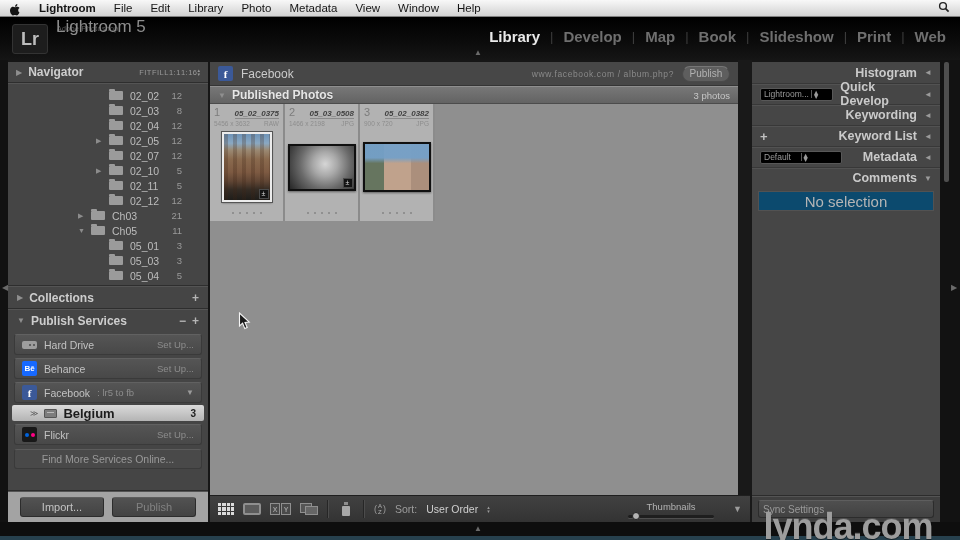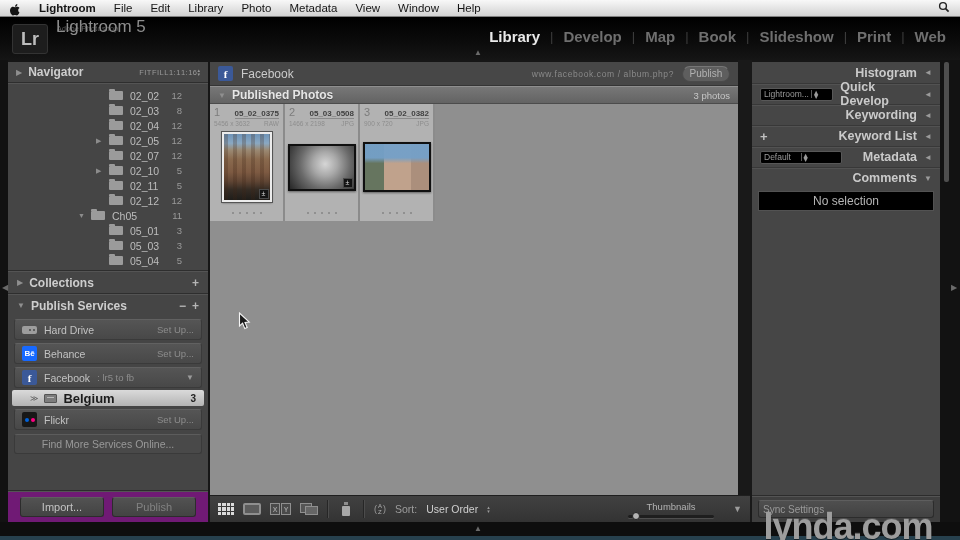--- a/index.html
+++ b/index.html
@@ -104,21 +104,21 @@
   .stack-ico:before { content:""; position:absolute; left:2px; top:2px; right:2px; height:1px; background:#bbb; }
   .belgium-name { font-size:13px; font-weight:bold; color:#1c1c1c; flex:1; }
   .belgium-count { font-size:10px; font-weight:bold; color:#222; }
 
   .findmore { margin:4px 6px 0 6px; height:20px; border-radius:3px; background:#494949;
     border:1px solid #3a3a3a; border-top-color:#5c5c5c; display:flex; align-items:center;
     justify-content:center; font-size:10.5px; color:#999; }
 
   .lp-bottom { position:absolute; left:0; bottom:0; width:200px; height:32px;
     border-top:1px solid #2c2c2c; box-shadow:0 1px 0 #545454 inset;
-    display:flex; align-items:center; gap:8px; padding:0 12px; background:#701a75; }
+    display:flex; align-items:center; gap:8px; padding:0 12px; background:#a3a3a3; }
   .lp-btn { flex:1; height:20px; border-radius:3px; border:1px solid #2c2c2c; border-top-color:#5e5e5e;
     background:linear-gradient(180deg,#525252,#434343); color:#c3c3c3; font-size:11px;
     display:flex; align-items:center; justify-content:center; }
   .lp-btn.dim { color:#828282; }
 
   
   .content { position:absolute; left:210px; top:62px; width:528px; height:433px;
     background:#8f8f8f; z-index:4; }
   .pub-bar { position:absolute; left:0; top:0; width:528px; height:24px; background:#474747;
     border-bottom:1px solid #353535; display:flex; align-items:center; padding:0 8px; gap:8px; }
@@ -133,21 +133,21 @@
     display:flex; align-items:center; padding:0 8px; gap:6px; }
   .section-title { font-size:12px; font-weight:bold; color:#e6e6e6; text-shadow:0 1px 1px rgba(0,0,0,.35); }
   .section-count { margin-left:auto; font-size:9.5px; color:#c7c7c7; }
 
   .cells { position:absolute; left:0; top:42px; height:117px; display:flex; }
   .cell { width:75px; height:117px; background:#b2b2b2; border-right:2px solid #8b8b8b;
     position:relative; }
   .cell-head { display:flex; align-items:baseline; padding:2px 4px 0 4px; }
   .cell-index { font-size:11px; color:#7c7c7c; }
   .cell-name { margin-left:auto; font-size:8px; font-weight:bold; color:#404040;
-    border-bottom:1px solid #8a8a8a; }
+    border-bottom:1px solid #8a8a8a;font-style:italic; }
   .cell-meta { display:flex; padding:1px 4px 0 4px; }
   .cell-dims { font-size:6.5px; color:#8d8d8d; }
   .cell-type { margin-left:auto; font-size:6.5px; color:#8d8d8d; }
   .thumb-wrap { position:absolute; left:0; right:0; top:24px; height:78px;
     display:flex; align-items:center; justify-content:center; }
   .ph { position:relative; box-shadow:0 1px 2px rgba(0,0,0,.45); }
   .p1 .ph { width:50px; height:70px; border:2px solid #ececec; outline:1px solid #555;
     background:
       repeating-linear-gradient(90deg, rgba(60,35,20,.25) 0 4px, rgba(0,0,0,0) 4px 9px),
       linear-gradient(180deg,#6f94b8 0%,#8aa8c2 14%,#9b8a74 24%,#8a6a4e 38%,#7d5a42 58%,#5f4534 72%,#352c24 84%,#1f1d1a 100%); }
@@ -206,22 +206,22 @@
   .rp-row { height:21px; display:flex; align-items:center; padding:0 8px; gap:7px;
     border-top:1px solid #383838; box-shadow:0 1px 0 #525252 inset; }
   .rp-row:first-child { border-top:none; box-shadow:none;padding-left:12px; }
   .rp-title { margin-left:auto; font-size:12.5px; font-weight:bold; color:#cacaca; }
   .rp-arrow { color:#9a9a9a; font-size:8px; width:8px; }
   .rp-dd { width:82px; height:13px; background:#000000; border:1px solid #585858; border-radius:2px;
     display:flex; align-items:center; padding:0 3px; }
   .rp-dd span { font-size:8.5px; color:#9a9a9a; flex:1; }
   .rp-dd .stepper { margin-left:2px; border-left:1px solid #585858; padding-left:2px; }
   .rp-plus { color:#c0c0c0; font-size:13px; font-weight:bold; }
-  .no-sel { margin:3px 6px; height:20px; background:#000000; border:1px solid #525252;
-    display:flex; align-items:center; justify-content:center; font-size:12px; color:#b5b5b5; }
+  .no-sel { margin:3px 6px; height:20px; background:#0c4a6e; border:1px solid #525252;
+    display:flex; align-items:center; justify-content:center; font-size:15px; color:#b5b5b5; }
   .rp-bottom { position:absolute; left:0; bottom:0; width:188px; height:27px;
     border-top:1px solid #2c2c2c; box-shadow:0 1px 0 #545454 inset; background:#3f3f3f;
     display:flex; align-items:center; padding:0 6px; }
   .sync-btn { flex:1; height:18px; border-radius:3px; border:1px solid #2c2c2c; border-top-color:#5e5e5e;
     background:linear-gradient(180deg,#4f4f4f,#424242); color:#9a9a9a; font-size:10px;
     display:flex; align-items:center; justify-content:flex-start; padding-left:4px; }
 
   .watermark { position:absolute; left:748px; top:496px; width:200px; text-align:center;
     font-size:36px; font-weight:bold; letter-spacing:-1px; color:#9d9d9d; z-index:70;
     text-shadow:0 1px 1px rgba(0,0,0,.5), 0 -1px 0 rgba(255,255,255,.12);margin-top:10px; }
@@ -355,20 +355,26 @@
           <span class="folder-count">5</span>
         </div>
 
         <div class="folder-row lvl2">
           <span class="disc"></span>
           <span class="folder-ico"></span>
           <span class="folder-name">02_12</span>
           <span class="folder-count">12</span>
         </div>
 
+        <div class="folder-row lvl1">
+          <span class="disc">▶</span>
+          <span class="folder-ico"></span>
+          <span class="folder-name">Ch03</span>
+          <span class="folder-count">21</span>
+        </div>
 
 
         <div class="folder-row lvl1">
           <span class="disc">▼</span>
           <span class="folder-ico"></span>
           <span class="folder-name">Ch05</span>
           <span class="folder-count">11</span>
         </div>
 
         <div class="folder-row lvl2">

